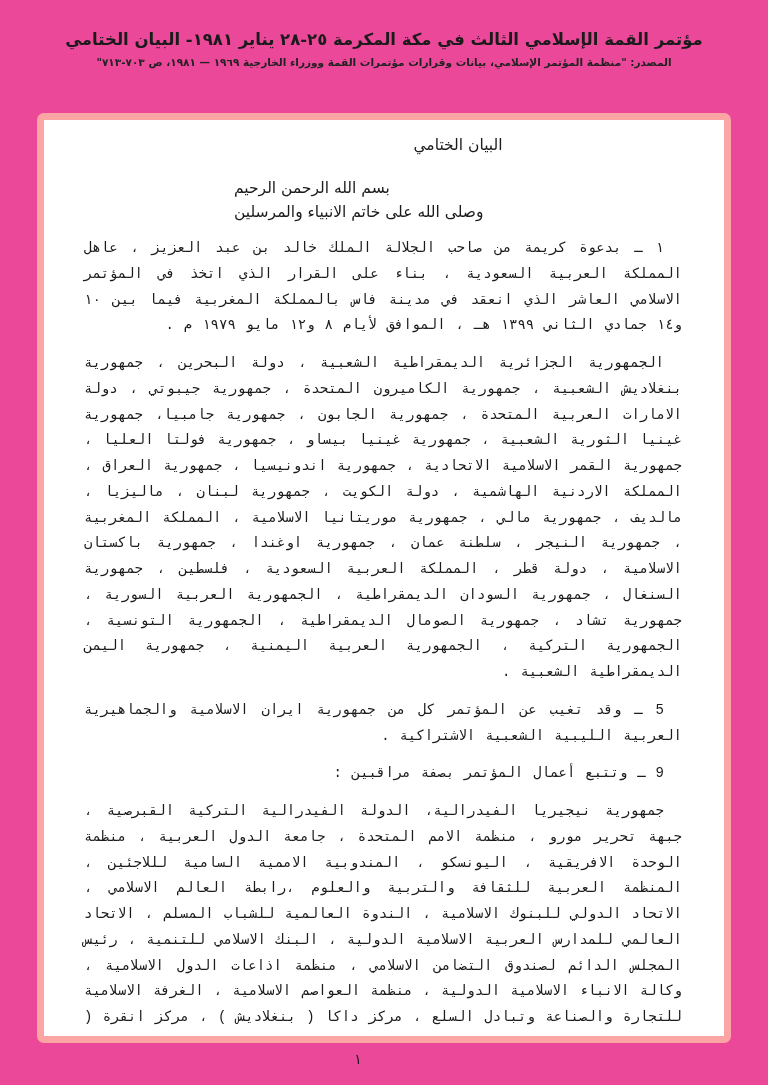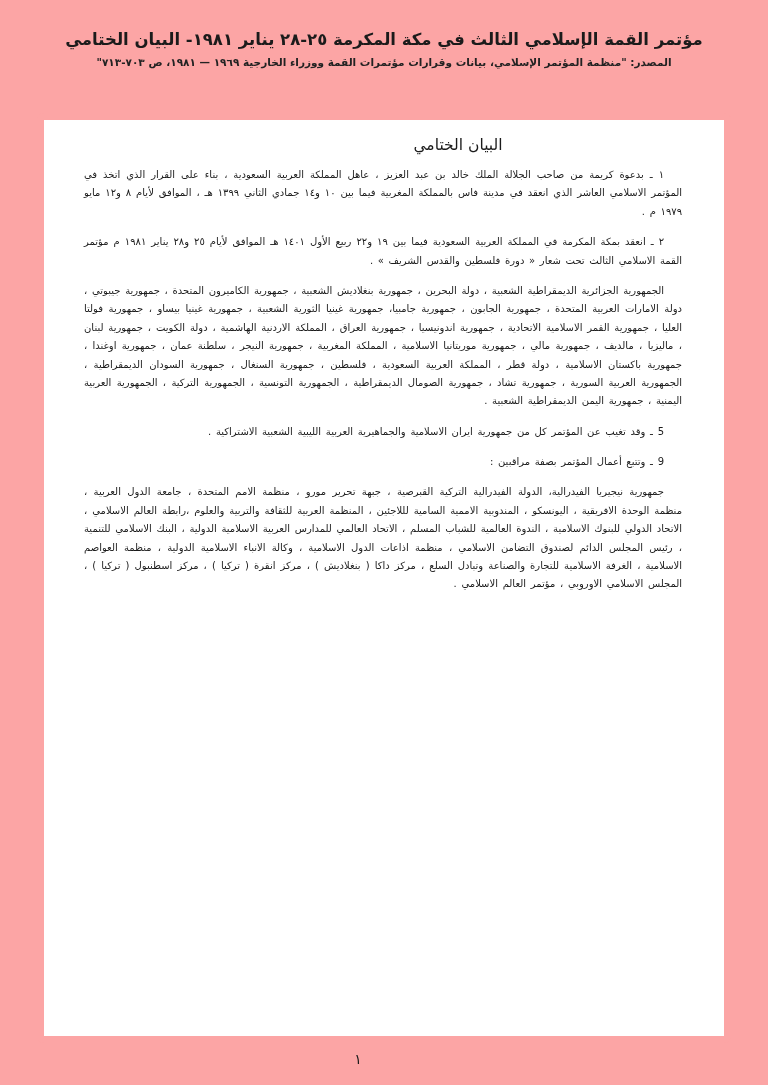--- a/index.html
+++ b/index.html
@@ -6,21 +6,21 @@
     margin: 0;
     padding: 0;
     background: #ffffff;
     font-family: "DejaVu Sans", sans-serif;
     color: #1b1b1b;
   }
   .page {
     position: relative;
     width: 768px;
     height: 1085px;
-    background: #fca5a5;
+    background: #ec4899;
     overflow: hidden;
     direction: rtl;
   }
   .hdr {
     text-align: center;
     padding-top: 30px;
   }
   .hdr-title {
     font-size: 16.5px;
     font-weight: bold;
@@ -56,26 +56,27 @@
     margin-left: 150px;
     text-align: left;
     direction: rtl;
   }
   .basmala-line {
     font-size: 15.5px;
     line-height: 1.55;
     text-align: left;
   }
   .para {
-    font-size: 10px;
+    font-size: 14px;
     line-height: 1.84;
     text-align: justify;
     text-justify: inter-word;
     margin: 12px 0 0 0;
     word-spacing: 1.5px;
+    font-family: Liberation Mono, monospace;
   }
   .para.indent { text-indent: 18px; }
   .page-number {
     position: absolute;
     left: 0;
     right: 0;
     top: 1051px;
     text-align: center;
     font-size: 14px;
     transform: translateX(-26px); 
@@ -88,24 +89,27 @@
 
   <div class="hdr">
     <div class="hdr-title">مؤتمر القمة الإسلامي الثالث في مكة المكرمة ٢٥-٢٨ يناير ١٩٨١- البيان الختامي</div>
     <div class="hdr-source">المصدر: "منظمة المؤتمر الإسلامي، بيانات وقرارات مؤتمرات القمة ووزراء الخارجية ١٩٦٩ — ١٩٨١، ص ٧٠٣-٧١٣"</div>
   </div>
 
   <div class="doc-frame">
 
     <div class="doc-title">البيان الختامي</div>
 
+    <div class="basmala-block">
+      <div class="basmala-line">بسم الله الرحمن الرحيم</div>
+      <div class="basmala-line">وصلى الله على خاتم الانبياء والمرسلين</div>
+    </div>
 
     <p class="para indent">١ ـ بدعوة كريمة من صاحب الجلالة الملك خالد بن عبد العزيز ، عاهل المملكة العربية السعودية ، بناء على القرار الذي اتخذ في المؤتمر الاسلامي العاشر الذي انعقد في مدينة فاس بالمملكة المغربية فيما بين ١٠ و١٤ جمادي الثاني ١٣٩٩ هـ ، الموافق لأيام ٨ و١٢ مايو ١٩٧٩ م .</p>
 
-    <p class="para indent">٢ ـ انعقد بمكة المكرمة في  المملكة العربية السعودية فيما بين ١٩ و٢٢ ربيع الأول ١٤٠١ هـ الموافق لأيام ٢٥ و٢٨ يناير ١٩٨١ م مؤتمر القمة الاسلامي الثالث تحت شعار « دورة فلسطين والقدس الشريف » .</p>
 
 
     <p class="para indent">الجمهورية الجزائرية الديمقراطية الشعبية ، دولة البحرين ، جمهورية بنغلاديش الشعبية ، جمهورية الكاميرون المتحدة ، جمهورية جيبوتي ، دولة الامارات العربية المتحدة ، جمهورية الجابون ، جمهورية جامبيا، جمهورية غينيا الثورية الشعبية ، جمهورية غينيا بيساو ، جمهورية فولتا العليا ، جمهورية القمر الاسلامية الاتحادية ، جمهورية اندونيسيا ، جمهورية العراق ، المملكة الاردنية الهاشمية ، دولة الكويت ، جمهورية لبنان ، ماليزيا ، مالديف ، جمهورية مالي ، جمهورية موريتانيا الاسلامية ، المملكة المغربية ، جمهورية النيجر ، سلطنة عمان ، جمهورية اوغندا ، جمهورية باكستان الاسلامية ، دولة قطر ، المملكة العربية السعودية ، فلسطين ، جمهورية السنغال ، جمهورية السودان الديمقراطية ، الجمهورية العربية السورية ، جمهورية تشاد ، جمهورية الصومال الديمقراطية ، الجمهورية التونسية ، الجمهورية التركية ، الجمهورية العربية اليمنية ، جمهورية اليمن الديمقراطية الشعبية .</p>
 
     <p class="para indent">5 ـ وقد تغيب عن المؤتمر كل من جمهورية ايران الاسلامية والجماهيرية العربية الليبية الشعبية الاشتراكية .</p>
 
     <p class="para indent">9 ـ وتتبع أعمال المؤتمر بصفة مراقبين :</p>
 
     <p class="para indent">جمهورية نيجيريا الفيدرالية، الدولة الفيدرالية التركية القبرصية ، جبهة تحرير مورو ، منظمة الامم المتحدة ، جامعة الدول العربية ، منظمة الوحدة الافريقية ، اليونسكو ، المندوبية الاممية السامية لللاجئين ، المنظمة العربية للثقافة والتربية والعلوم ،رابطة العالم الاسلامي ، الاتحاد الدولي للبنوك الاسلامية ، الندوة العالمية للشباب المسلم ، الاتحاد العالمي للمدارس العربية الاسلامية الدولية ، البنك الاسلامي للتنمية ، رئيس المجلس الدائم لصندوق التضامن الاسلامي ، منظمة اذاعات الدول الاسلامية ، وكالة الانباء الاسلامية الدولية ، منظمة العواصم الاسلامية ، الغرفة الاسلامية للتجارة والصناعة وتبادل السلع ، مركز داكا ( بنغلاديش ) ، مركز انقرة ( تركيا ) ، مركز اسطنبول ( تركيا ) ، المجلس الاسلامي الاوروبي ، مؤتمر العالم الاسلامي .</p>
 

